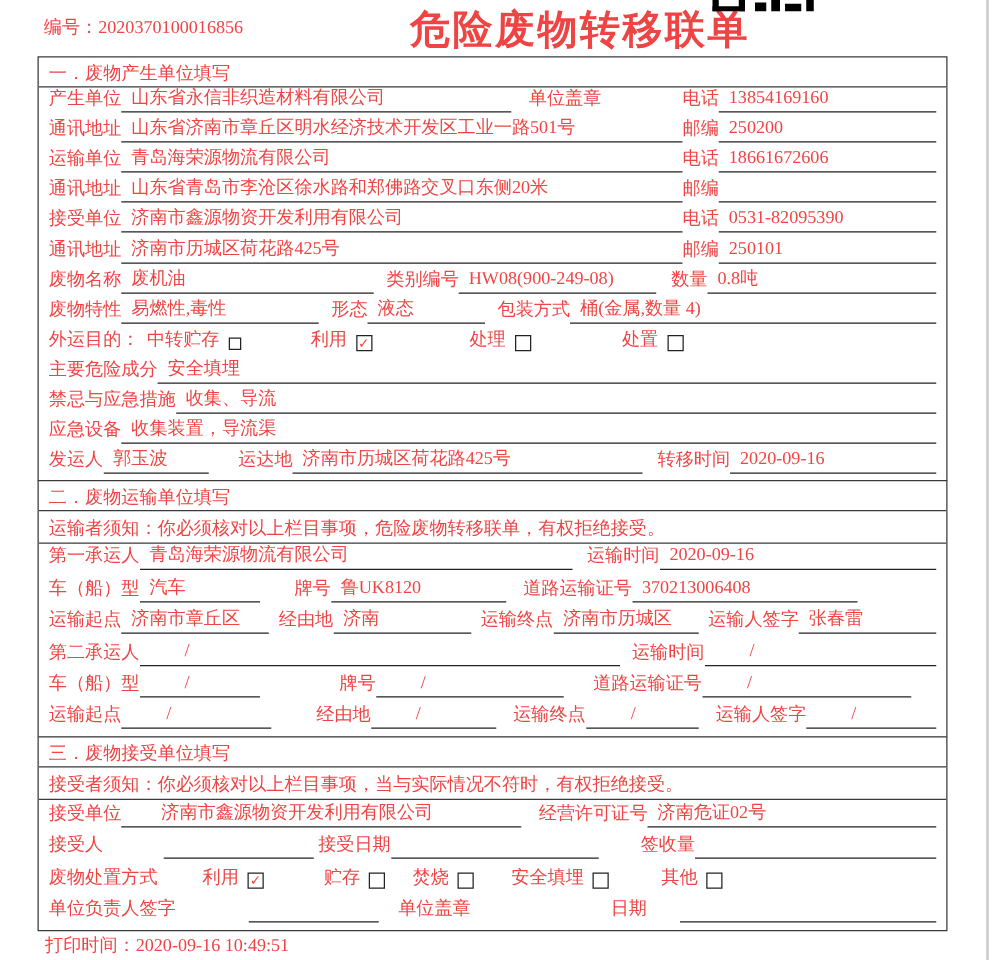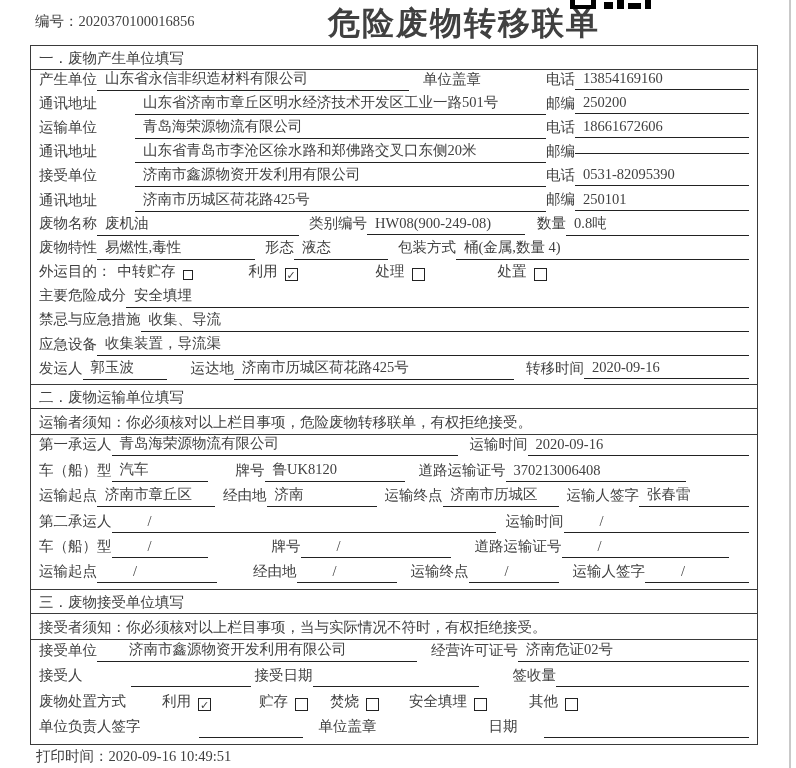--- a/index.html
+++ b/index.html
@@ -1,19 +1,19 @@
 <!DOCTYPE html>
 <html><head>
 <meta charset="utf-8">
 <style>
   html,body { margin:0; padding:0; background:#fff; }
   .page {
     position:relative; width:796px; height:768px; background:#ffffff;
     font-family:"Liberation Serif","DejaVu Serif",serif;
-    color:#404040; font-size:14.5px; overflow:hidden;
+    color:#ef4444; font-size:14.5px; overflow:hidden;
   }
   .hdr-no { position:absolute; left:35px; top:12px; white-space:nowrap; }
   .title {
     position:absolute; left:328px; top:2px; font-size:32px; font-weight:bold;
     letter-spacing:2px; white-space:nowrap;
   }
   
   .qr { position:absolute; left:568px; top:0; width:90px; height:10px; }
   .qr div { position:absolute; background:#000; }
   .qr .q1 { left:2px; top:0; width:26px; height:9px; background:transparent;
@@ -27,30 +27,30 @@
   .box { position:absolute; left:30px; width:728px; border:1px solid #3a3a3a; box-sizing:border-box; background:#fff; overflow:hidden; }
   .box1 { top:45px;  height:340px; }
   .box2 { top:384px; height:206px; }
   .box3 { top:589px; height:156px; }
 
   .sec-hd { height:24px; box-sizing:border-box; border-bottom:1px solid #3a3a3a;
             padding:3px 8px 0; font-weight:normal; font-size:14.5px; }
   .notice { height:26px; box-sizing:border-box; border-bottom:1px solid #3a3a3a; padding:4px 8px 0; white-space:nowrap; }
 
   .row { display:flex; align-items:flex-end; padding:0 8px 4px; box-sizing:border-box; }
-  .box1 .row { height:24.1px;align-items:center; }
+  .box1 .row { height:24.1px; }
   .box2 .row { height:25.4px; }
   .box3 .row { height:25.6px; }
 
   .lbl { white-space:nowrap; padding-bottom:2px; flex-shrink:0; }
   .val { border-bottom:1px solid #222; padding:0 4px 2px 8px; white-space:nowrap;
          box-sizing:border-box; overflow:hidden; flex-shrink:0; }
   .fx  { flex:1 1 auto; min-width:0; }
   .leftblk { width:507px; display:flex; align-items:flex-end; flex-shrink:0; }
-  .leftblk .fx { flex:1 1 auto;margin-left:38px; }
+  .leftblk .fx { flex:1 1 auto; }
   .slash { padding-left:36px; }
 
   .opt { display:flex; align-items:flex-end; flex-shrink:0; }
   .cb { width:13px; height:13px; border:1px solid #222; margin:0 0 2px 7px;
         font-size:11px; line-height:12px; text-align:center; flex-shrink:0; box-sizing:border-box; }
   .cb-sm { width:10px; height:10px; line-height:9px; font-size:9px; margin-bottom:3px; }
 
   .footer { position:absolute; left:36px; top:747px; white-space:nowrap; }
 </style>
 </head>

